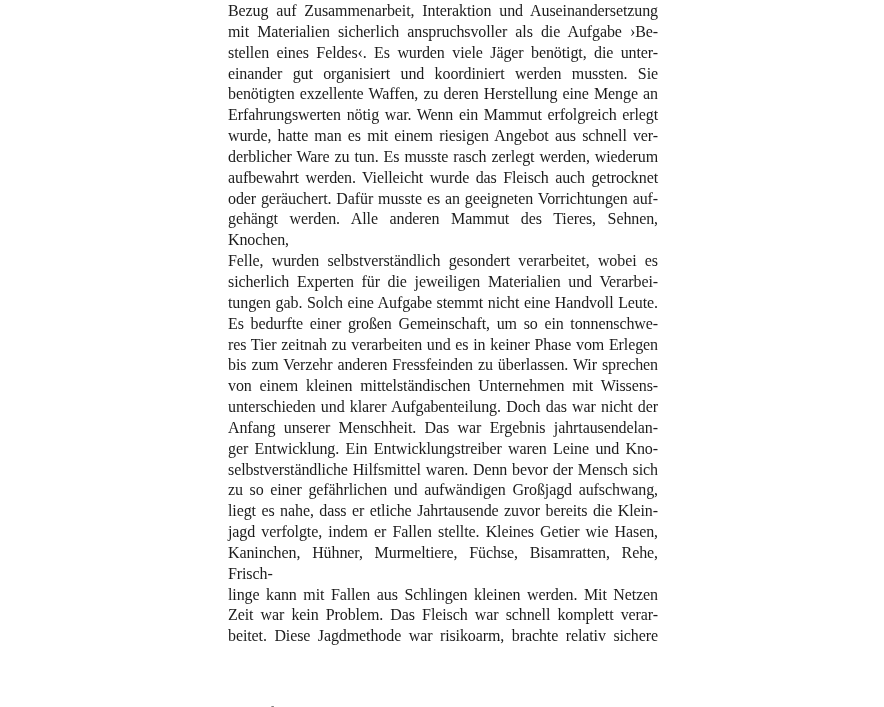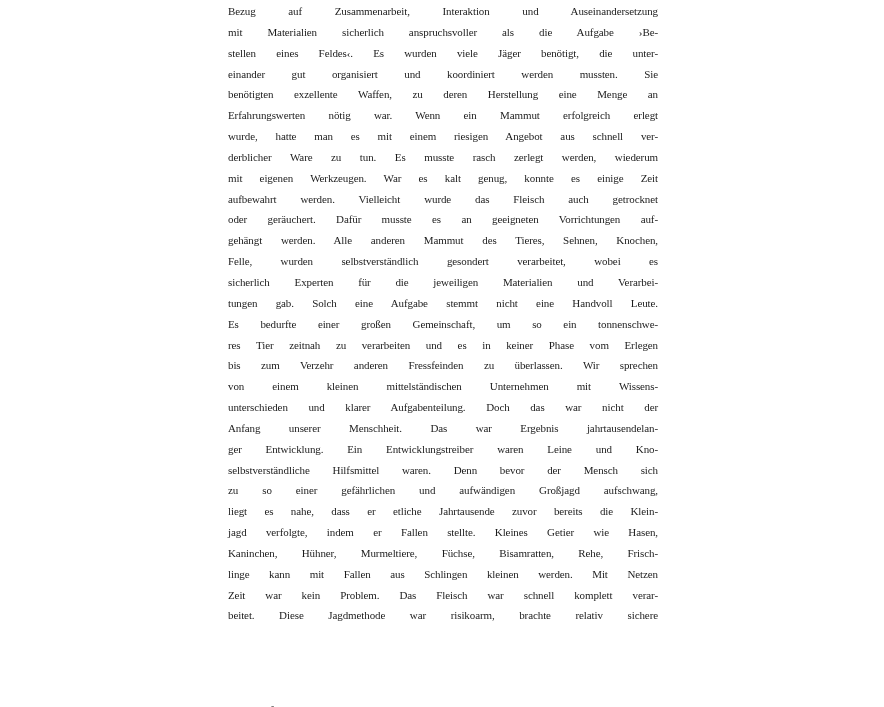--- a/index.html
+++ b/index.html
@@ -12,21 +12,21 @@
     font-family: "Liberation Serif", "DejaVu Serif", serif;
   }
   .page { position: absolute; inset: 0; background: #ffffff; }
   .text-block {
     position: absolute;
     left: 228px;
     top: 1px;
     width: 430px;
   }
   .line {
-    font-size: 11px;
+    font-size: 16px;
     line-height: 20.85px;
     color: #1c1c1c;
     text-align: justify;
     text-align-last: justify;
     letter-spacing: -0.1px;
   }
   .footer {
     position: absolute;
     left: 228px;
     top: 684px;
@@ -61,21 +61,20 @@
       <div class="line">einander gut organisiert und koordiniert werden mussten. Sie</div>
 
       <div class="line">benötigten exzellente Waffen, zu deren Herstellung eine Menge an</div>
 
       <div class="line">Erfahrungswerten nötig war. Wenn ein Mammut erfolgreich erlegt</div>
 
       <div class="line">wurde, hatte man es mit einem riesigen Angebot aus schnell ver-</div>
 
       <div class="line">derblicher Ware zu tun. Es musste rasch zerlegt werden, wiederum</div>
 
-      <div class="line">mit eigenen Werkzeugen. War es kalt genug, konnte es einige Zeit</div>
 
       <div class="line">aufbewahrt werden. Vielleicht wurde das Fleisch auch getrocknet</div>
 
       <div class="line">oder geräuchert. Dafür musste es an geeigneten Vorrichtungen auf-</div>
 
       <div class="line">gehängt werden. Alle anderen Mammut des Tieres, Sehnen, Knochen,</div>
 
       <div class="line">Felle, wurden selbstverständlich gesondert verarbeitet, wobei es</div>
 
       <div class="line">sicherlich Experten für die jeweiligen Materialien und Verarbei-</div>

